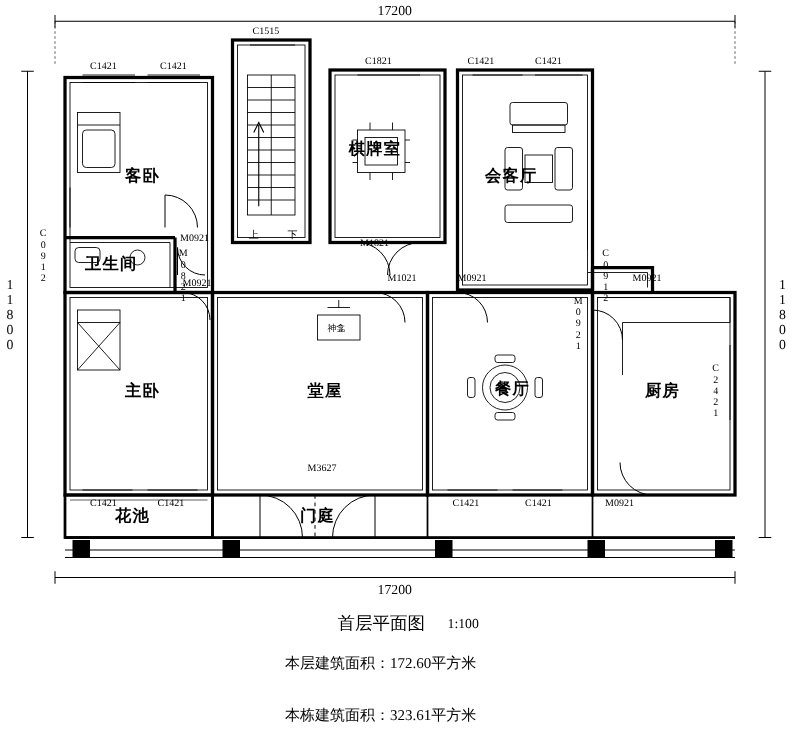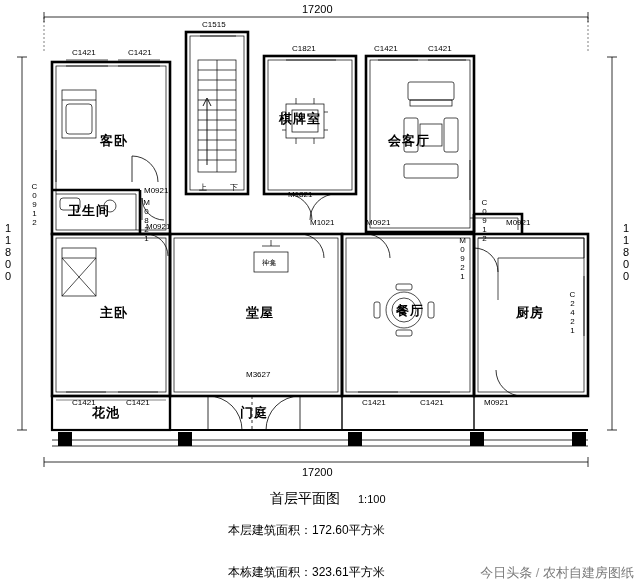--- a/index.html
+++ b/index.html
@@ -1,17 +1,17 @@
 <!DOCTYPE html>
 <html><head>
 <meta charset="utf-8">
 <style>
   html,body{margin:0;padding:0;background:#ffffff;}
   body{width:640px;height:586px;font-family:"Liberation Sans","DejaVu Sans",sans-serif;color:#000;}
-  #root{position:relative;width:640px;height:586px;overflow:hidden;}
+  #root{position:relative;width:640px;height:586px;overflow:hidden;font-family:Liberation Serif, serif;}
   svg{position:absolute;left:0;top:0;}
   .lbl{position:absolute;font-size:11px;color:#000;white-space:nowrap;}
   .lbl.small{font-size:8px;}
   .lbl.tiny{font-size:7px;}
   .lbl.room{font-size:13px;font-weight:bold;letter-spacing:1px;}
   .vert{writing-mode:vertical-rl;text-orientation:upright;}
   .footer{position:absolute;font-size:12px;text-align:center;}
   .wm{position:absolute;right:6px;bottom:4px;font-size:13px;color:#7a7a7a;white-space:nowrap;}
   .wmsep{color:#9a9a9a;}
 </style>
@@ -271,19 +271,14 @@
 <div class="lbl tiny" style="left:262px;top:258px;">神龛</div>
 <div class="lbl small" style="left:199px;top:182px;">上</div>
 <div class="lbl small" style="left:230px;top:182px;">下</div>
 
 <div class="lbl" style="left:270px;top:490px;font-size:14px;">首层平面图</div>
 <div class="lbl" style="left:358px;top:493px;font-size:11px;">1:100</div>
 
 <div class="footer" style="left:228px;top:522px;">本层建筑面积：172.60平方米</div>
 <div class="footer" style="left:228px;top:544px;margin-top:20px;">本栋建筑面积：323.61平方米</div>
 
-<div class="wm">
-  <span>今日头条</span>
-  <span class="wmsep">/</span>
-  <span>农村自建房图纸</span>
+
 </div>
 
-</div>
-
 </body></html>

